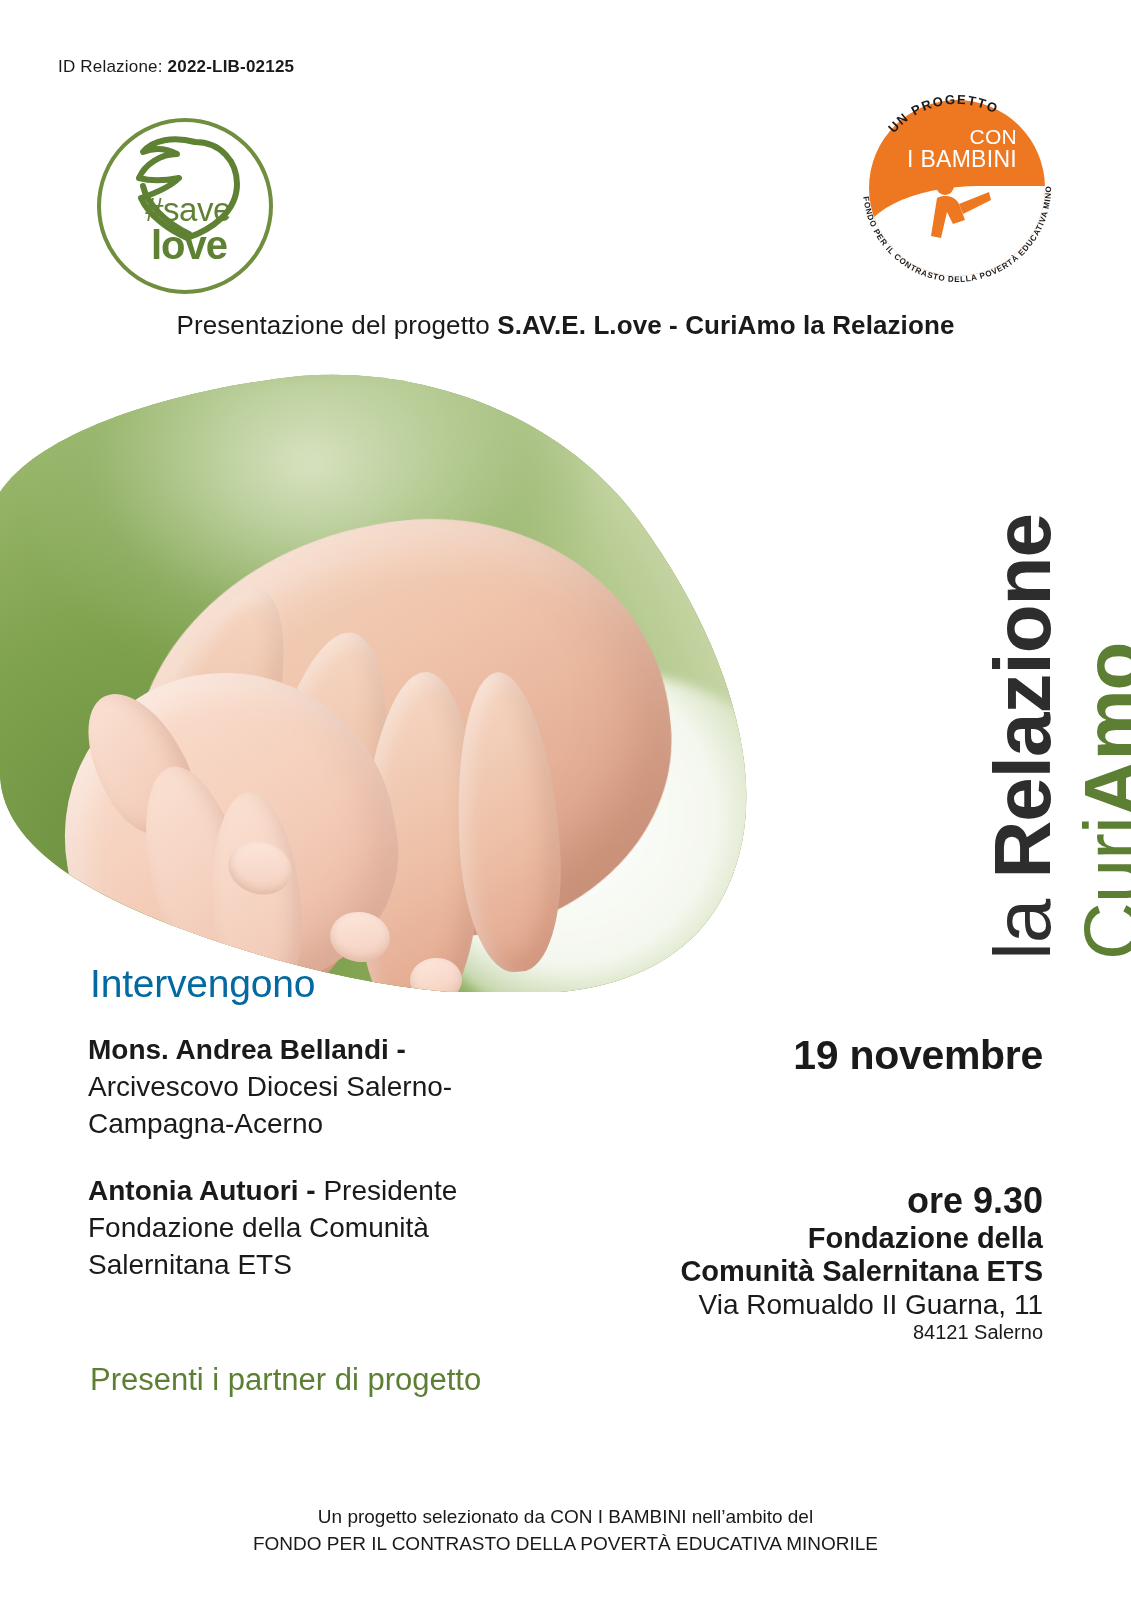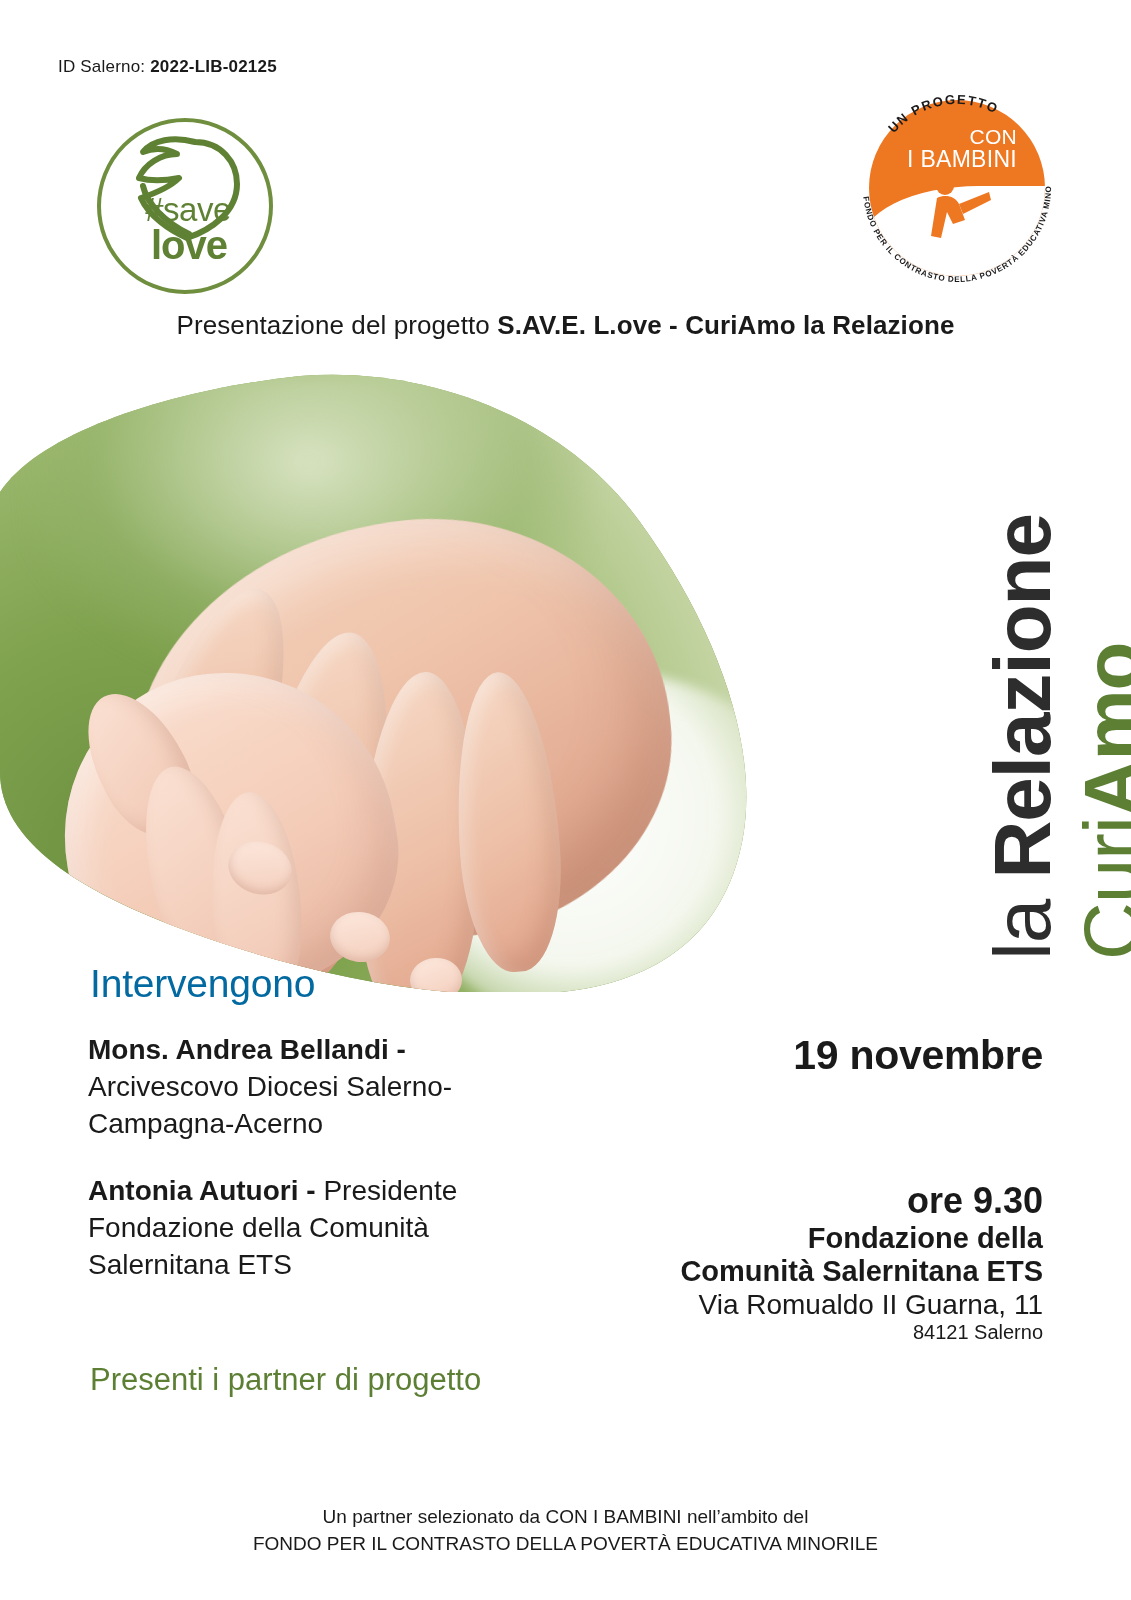--- a/index.html
+++ b/index.html
@@ -318,21 +318,21 @@
     text-align: center;
     font-size: 19px;
     line-height: 1.45;
     color: #1a1a1a;
   }
 </style>
 </head>
 <body>
 
 <div class="project-id">
-  <span>ID Salerno:</span>
+  <span>ID Relazione:</span>
   <b>2022-LIB-02125</b>
 </div>
 
 <div class="logo-savelove">
   <div class="ring"></div>
   <div class="heart">
     <svg viewBox="0 0 118 108" xmlns="http://www.w3.org/2000/svg">
       <path d="M70 8 C 96 8 112 28 112 50 C 112 78 86 96 62 104 C 44 96 24 82 16 64 C 28 60 44 54 54 44 C 44 46 28 48 14 44 C 20 30 36 20 52 20 C 40 14 28 14 18 18 C 28 6 48 2 70 8 Z" fill="none" stroke="#5f8134" stroke-width="6" stroke-linejoin="round"></path>
       <path d="M64 100 C 40 88 22 70 18 52" fill="none" stroke="#5f8134" stroke-width="6" stroke-linecap="round"></path>
     </svg>
@@ -422,15 +422,15 @@
 
 <div class="place">
   <div class="time">ore 9.30</div>
   <div class="org1">Fondazione della</div>
   <div class="org2">Comunità Salernitana ETS</div>
   <div class="addr">Via Romualdo II Guarna, 11</div>
   <div class="city">84121 Salerno</div>
 </div>
 
 <div class="footer">
-  <div>Un partner selezionato da CON I BAMBINI nell’ambito del</div>
+  <div>Un progetto selezionato da CON I BAMBINI nell’ambito del</div>
   <div>FONDO PER IL CONTRASTO DELLA POVERTÀ EDUCATIVA MINORILE</div>
 </div>
 
 </body></html>

